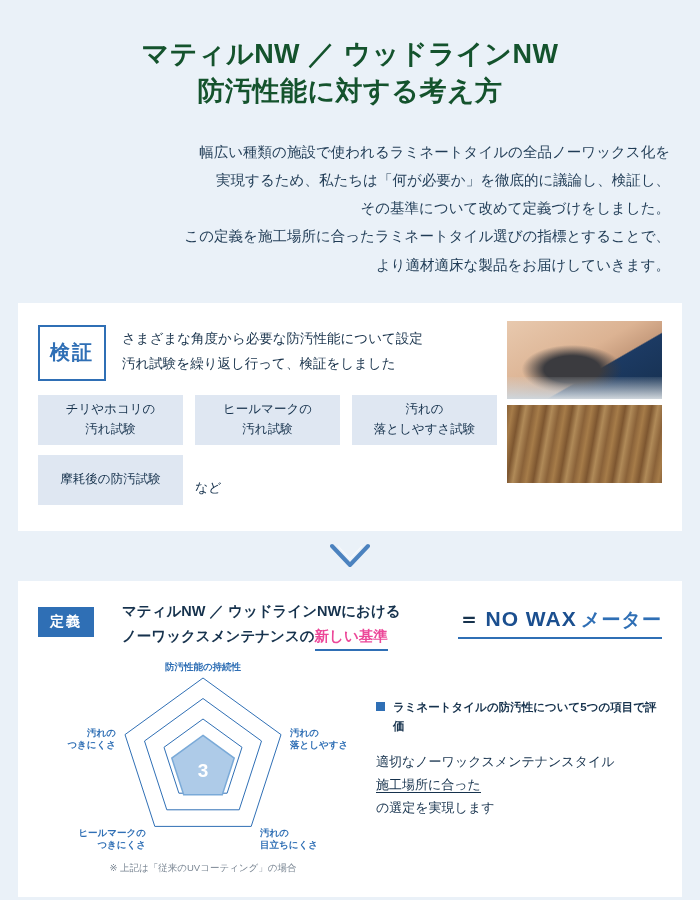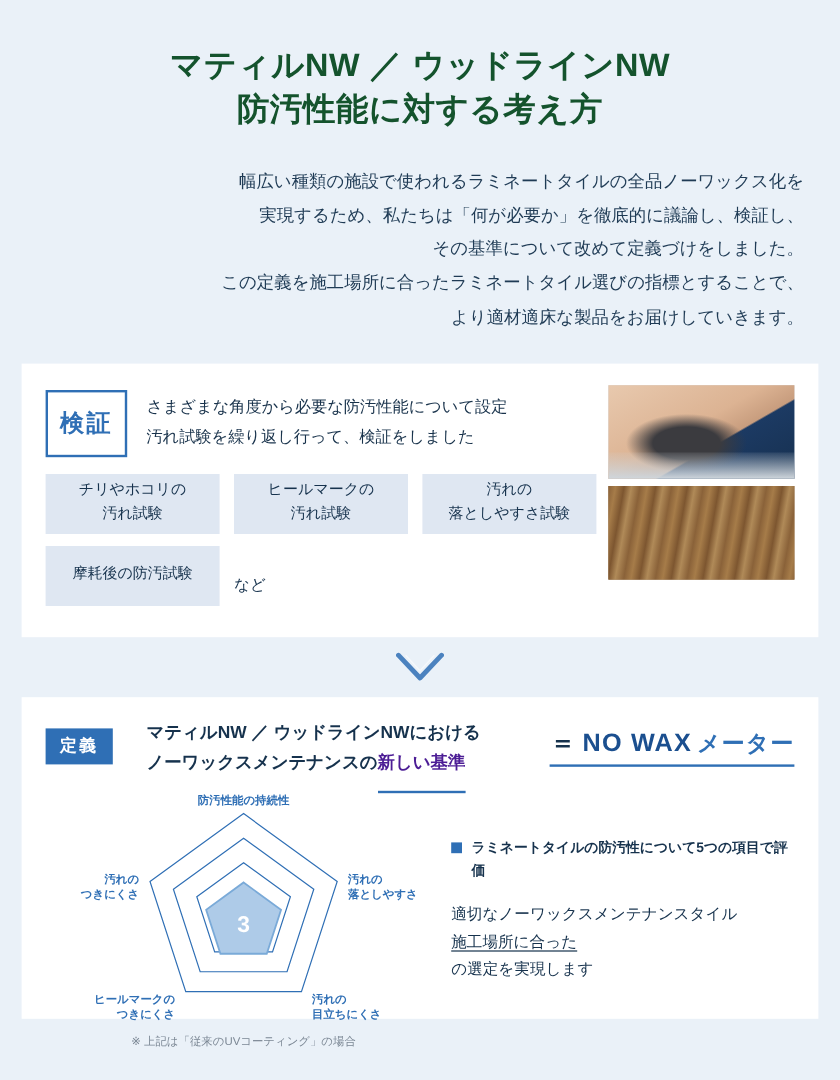--- a/index.html
+++ b/index.html
@@ -85,21 +85,20 @@
       #8a6239;
   }
 
   
   .chips {
     margin-top: 14px;
     display: grid;
     grid-template-columns: 145px 145px 145px;
     gap: 10px 12px;
     align-items: start;
-    font-family: Liberation Mono, monospace;
   }
   .chip {
     background: #dfe7f2;
     color: #16324d;
     font-size: 12.5px;
     line-height: 1.55;
     text-align: center;
     padding: 11px 4px;
     height: 50px;
     display: flex; align-items: center; justify-content: center;
@@ -109,43 +108,43 @@
     font-size: 13px;
     align-self: end;
     padding-bottom: 8px;
   }
 
   
   .arrow-wrap { height: 50px; display: flex; align-items: center; justify-content: center; }
   .arrow { width: 40px; height: 26px; }
 
   
-  .card-def { height: 268px; }
+  .card-def { height: 316px; }
   .def-head { display: flex; align-items: flex-start; }
   .def-badge {
     background: #2f6fb5;
     color: #fff;
     font-size: 14px; font-weight: bold;
     letter-spacing: 2px;
     padding: 6px 12px;
     margin-top: 8px;
     flex: 0 0 auto;
   }
   .def-title {
     margin-left: 28px;
     color: #16324d;
     font-size: 14.5px;
     font-weight: bold;
     line-height: 1.75;
     flex: 1 1 auto;
   }
   .def-title .hl {
-    color: #4c1d95;
+    color: #ec4899;
     border-bottom: 2px solid #2f6fb5;
-    padding-bottom: 15px;
+    padding-bottom: 5px;
   }
   .nowax {
     flex: 0 0 auto;
     margin-top: 6px;
     white-space: nowrap;
     border-bottom: 2px solid #2f6fb5;
     padding-bottom: 4px;
   }
   .nowax .eq { color: #16324d; font-size: 21px; font-weight: bold; margin-right: 6px; }
   .nowax .nw { color: #1b4f8f; font-size: 21px; font-weight: bold; letter-spacing: 1px; }

